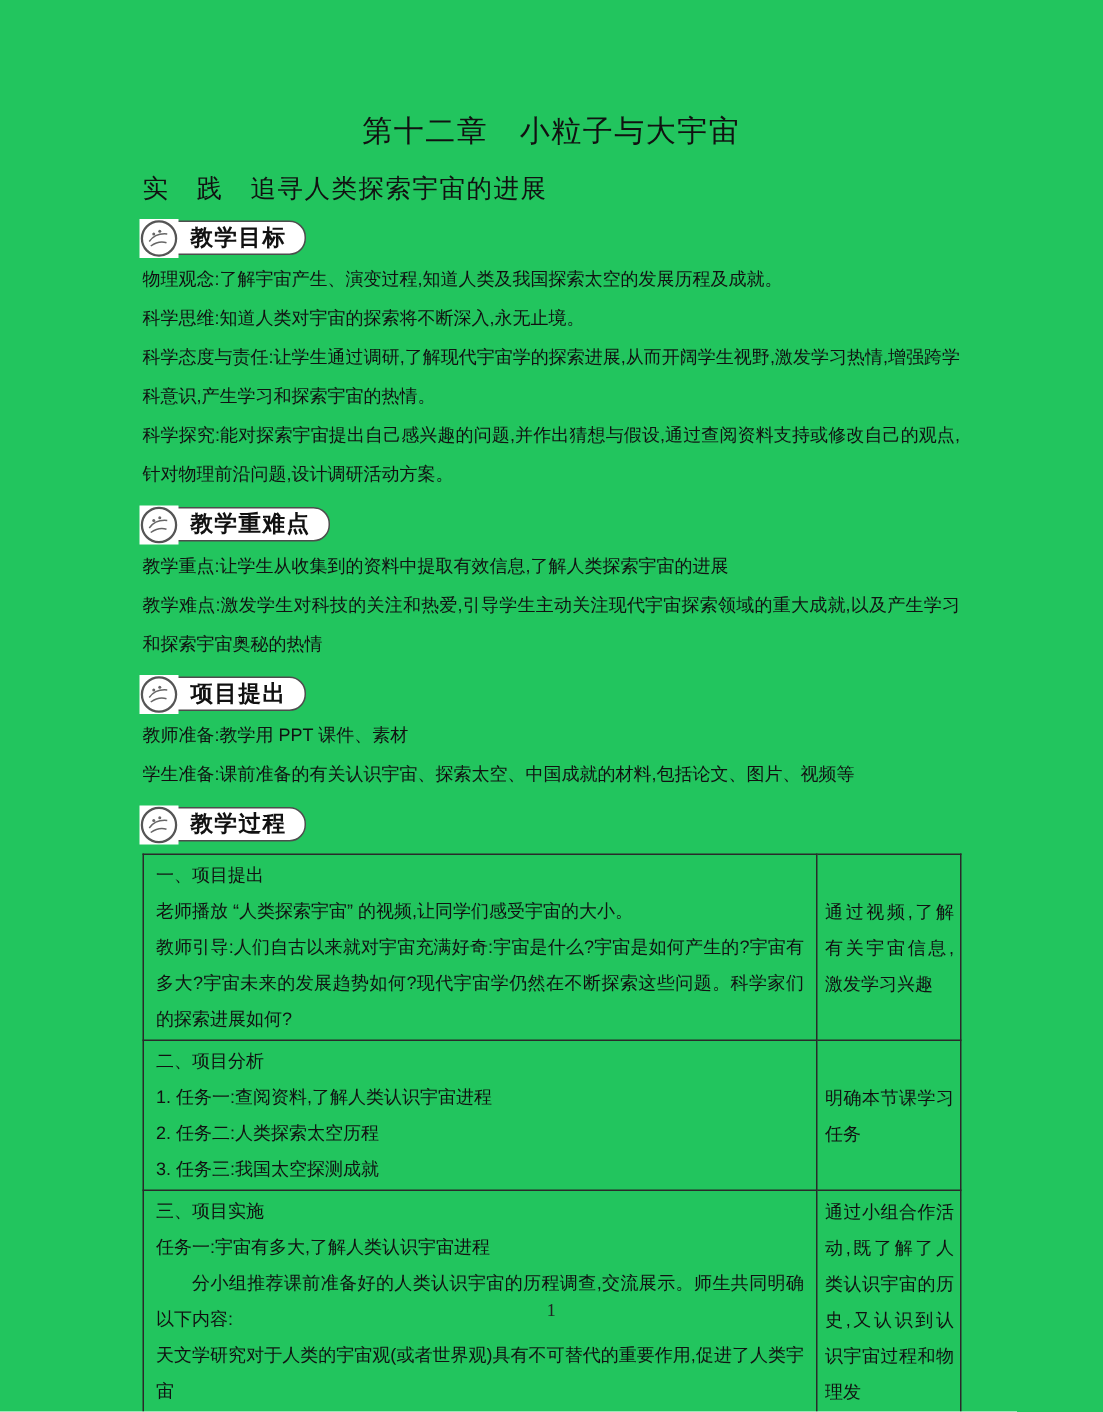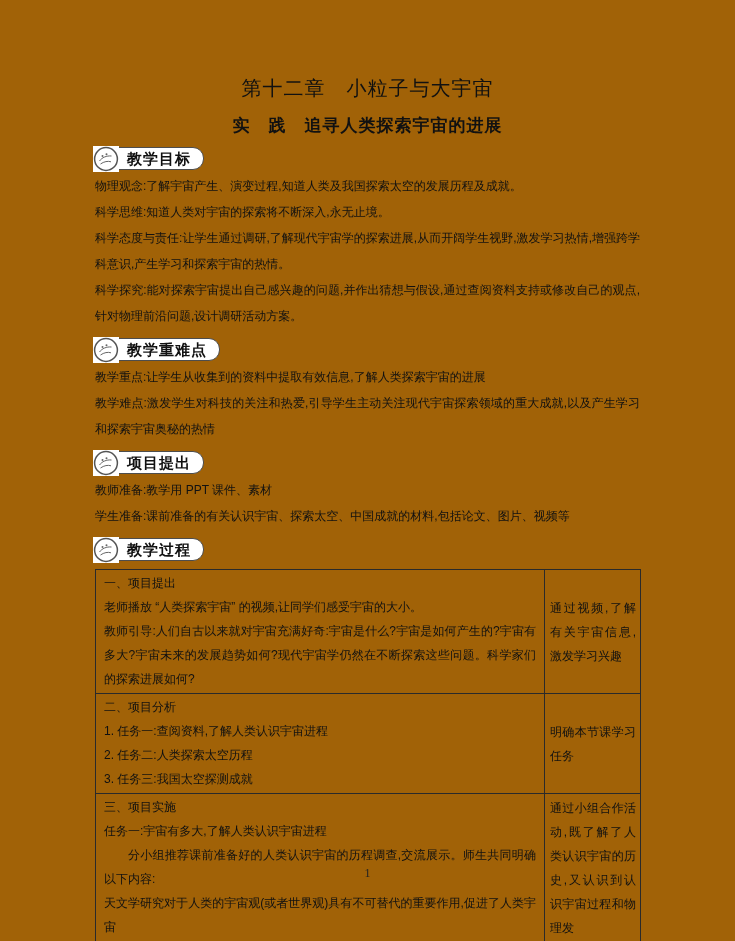--- a/index.html
+++ b/index.html
@@ -1,40 +1,40 @@
 <!DOCTYPE html>
 <html lang="zh"><head>
 <meta charset="utf-8">
 <style>
   * { margin: 0; padding: 0; box-sizing: border-box; }
   html, body { background: #ffffff; }
   .page {
     position: relative;
     width: 735px;
     height: 941px;
-    background: #a16207;
+    background: #22c55e;
     font-family: "Liberation Sans", "DejaVu Sans", sans-serif;
     color: #111111;
     overflow: hidden;
   }
   .content { padding: 74px 95px 0 95px; }
 
   .doc-title {
     font-family: "Liberation Serif", "DejaVu Serif", serif;
     font-size: 20px;
     font-weight: 500;
     text-align: center;
     line-height: 28px;
     letter-spacing: 1px;
     white-space: pre;
   }
   .doc-subtitle {
     font-size: 17px;
-    font-weight: bold;
-    text-align: center;
+    font-weight: normal;
+    text-align: left;
     line-height: 24px;
     margin-top: 12px;
     letter-spacing: 1px;
     white-space: pre;
   }
 
   .section { margin-top: 0; }
   .badge {
     position: relative;
     display: inline-block;

